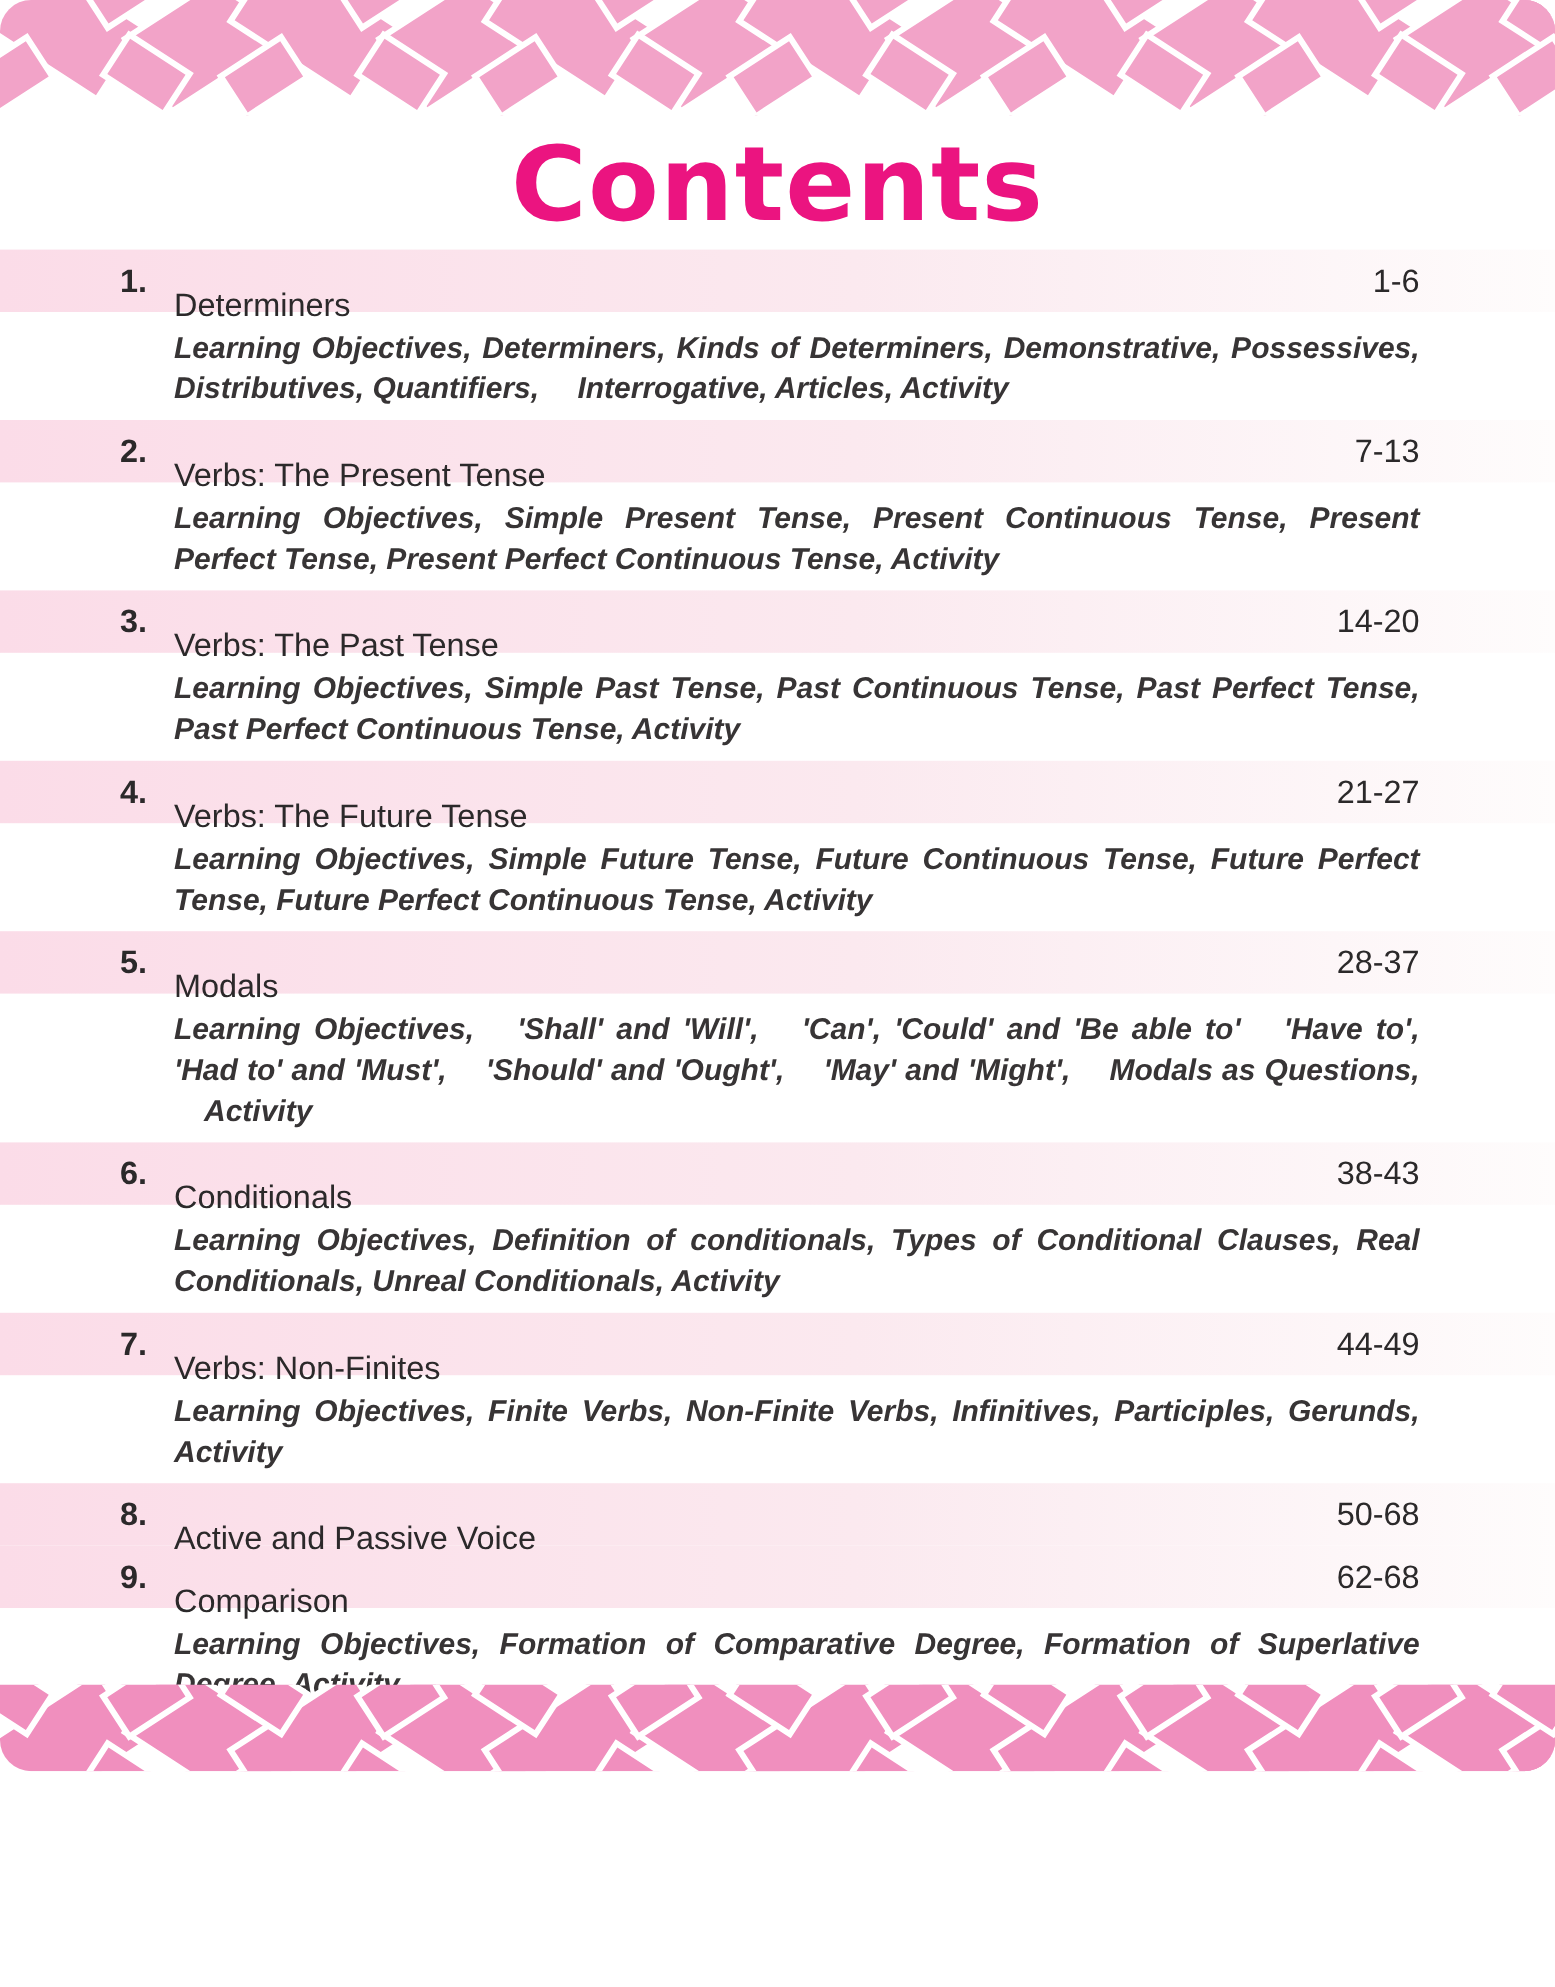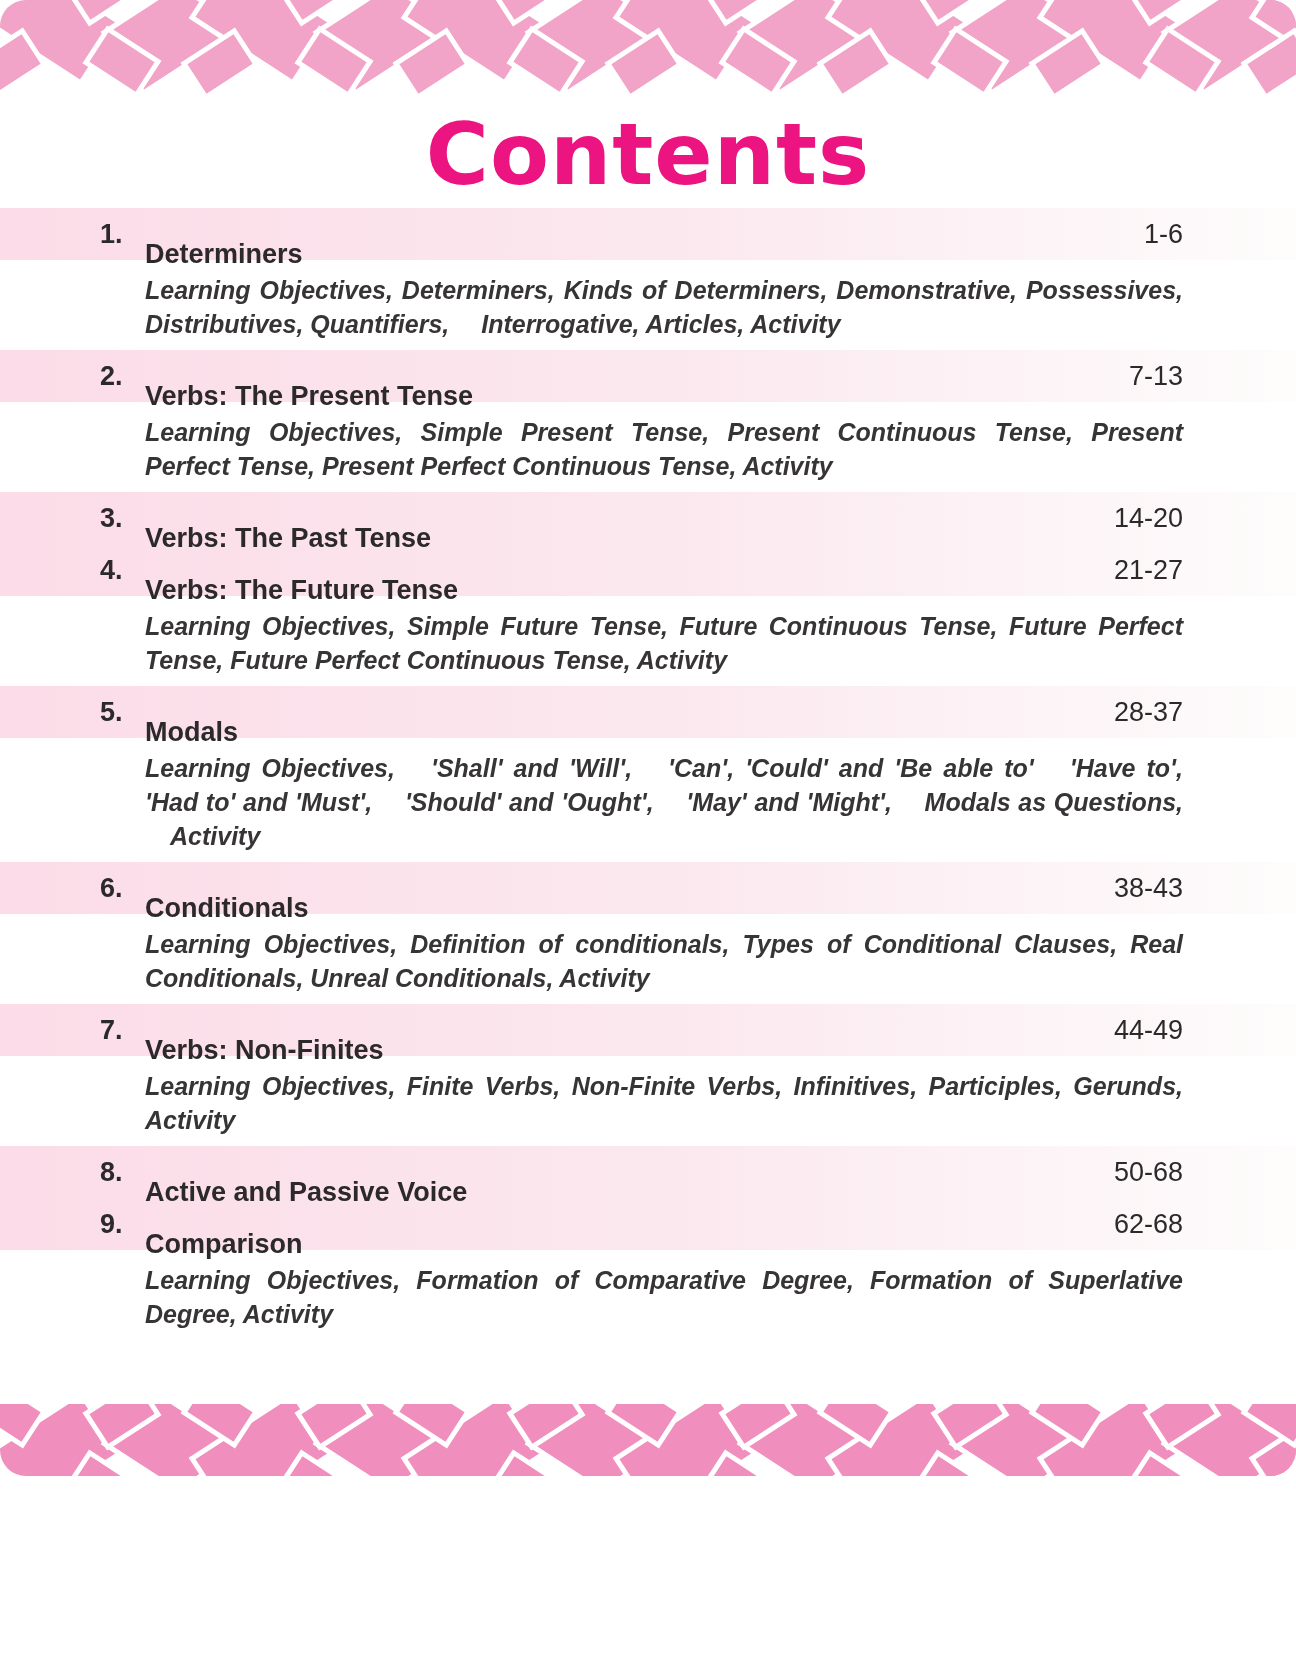--- a/index.html
+++ b/index.html
@@ -37,21 +37,21 @@
       var(--band-left,#FBDCE8) 0%,
       #FBE9EF 55%,
       var(--band-right,#FEFCFC) 100%);
   }
   .toc-num{
     flex:none;width:45px;
     font-weight:700;font-size:27px;
     color:var(--heading-text,#2B292A);
   }
   .toc-title{
-    flex:1;font-weight:700;font-size:27px;
+    flex:1;font-weight:400;font-size:27px;
     color:var(--heading-text,#2B292A);
     white-space:nowrap;
     margin-top:40px;
   }
   .toc-pages{
     flex:none;font-weight:400;font-size:27px;
     color:var(--heading-text,#2B292A);
   }
   .toc-desc{
     margin:13px 113px 9px 145px;
@@ -106,20 +106,21 @@
         </div>
         <p class="toc-desc">Learning Objectives, Simple Present Tense, Present Continuous Tense, Present Perfect Tense, Present Perfect Continuous Tense, Activity</p>
       </div>
 
       <div class="toc-item">
         <div class="toc-band">
           <span class="toc-num">3.</span>
           <span class="toc-title">Verbs: The Past Tense</span>
           <span class="toc-pages">14-20</span>
         </div>
+        <p class="toc-desc">Learning Objectives, Simple Past Tense, Past Continuous Tense, Past Perfect Tense, Past Perfect Continuous Tense, Activity</p>
       </div>
 
       <div class="toc-item">
         <div class="toc-band">
           <span class="toc-num">4.</span>
           <span class="toc-title">Verbs: The Future Tense</span>
           <span class="toc-pages">21-27</span>
         </div>
         <p class="toc-desc">Learning Objectives, Simple Future Tense, Future Continuous Tense, Future Perfect Tense, Future Perfect Continuous Tense, Activity</p>
       </div>

